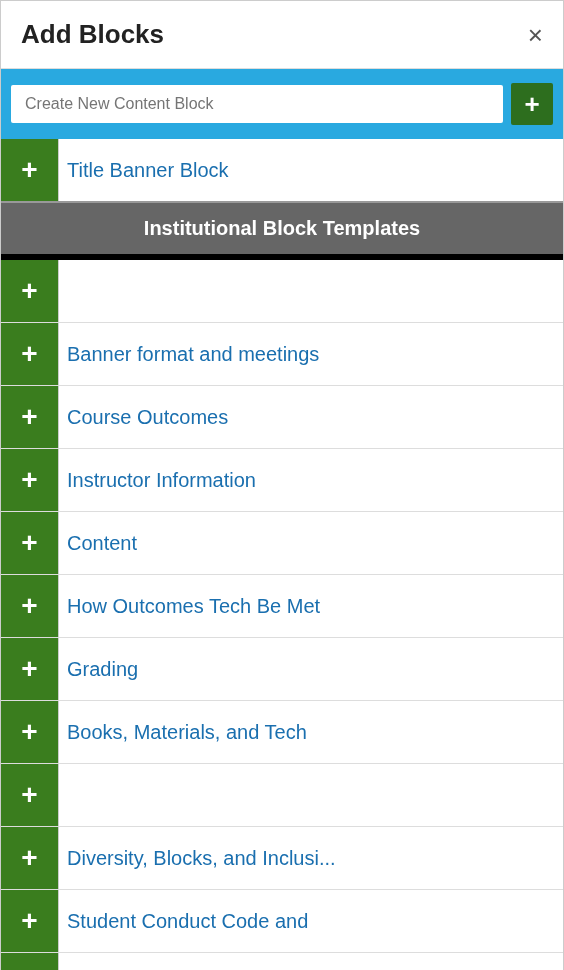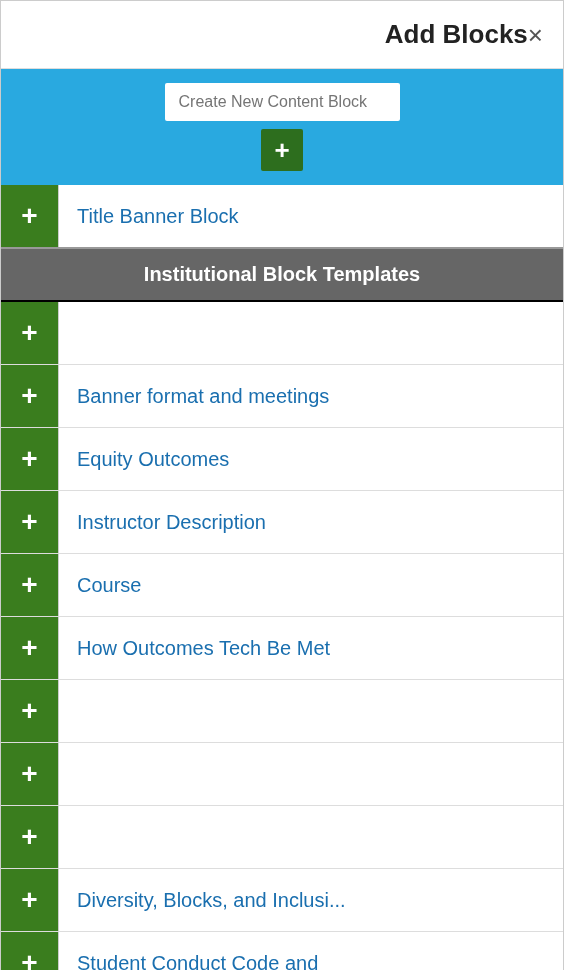--- a/index.html
+++ b/index.html
@@ -18,21 +18,21 @@
     .panel {
       width: 564px;
       background: #fff;
       border: 1px solid #ccc;
       overflow: hidden;
     }
 
     .panel-header {
       display: flex;
       align-items: center;
-      justify-content: flex-end;
+      justify-content: space-between;
       padding: 18px 20px;
       background: #fff;
       border-bottom: 1px solid #ddd;
     }
 
     .panel-title {
       font-size: 26px;
       font-weight: bold;
       color: #222;
     }
@@ -45,21 +45,20 @@
       border: none;
       line-height: 1;
     }
 
     .search-bar {
       background: #29a9e0;
       padding: 14px 10px;
       display: flex;
       align-items: center;
       gap: 8px;
-      flex-direction: column;
     }
 
     .search-input {
       flex: 1;
       padding: 10px 14px;
       font-size: 16px;
       border: none;
       outline: none;
       color: #888;
       border-radius: 2px;
@@ -98,37 +97,37 @@
       font-weight: bold;
       cursor: pointer;
       display: flex;
       align-items: center;
       justify-content: center;
       flex-shrink: 0;
       border-right: 1px solid #ccc;
     }
 
     .block-item .block-label {
-      padding: 10px 18px;
+      padding: 10px 8px;
       font-size: 20px;
       color: #1a6faf;
       text-decoration: none;
       cursor: pointer;
       flex: 1;
       line-height: 1.3;
     }
 
     .section-header {
       background: #666;
       color: #fff;
       font-size: 20px;
       font-weight: bold;
       text-align: center;
       padding: 14px 10px;
-      border-bottom: 2px solid #000000;
+      border-bottom: 6px solid #000000;
     }
 
     .title-banner-item {
       border-bottom: 2px solid #999;
     }
   </style>
 </head>
 <body>
 
 <div class="panel">
@@ -156,44 +155,46 @@
       <button class="add-btn">+</button>
     </div>
 
     <div class="block-item">
       <button class="add-btn">+</button>
       <span class="block-label">Banner format and meetings</span>
     </div>
 
     <div class="block-item">
       <button class="add-btn">+</button>
-      <span class="block-label">Equity Outcomes</span>
-    </div>
-
-    <div class="block-item">
-      <button class="add-btn">+</button>
-      <span class="block-label">Instructor Description</span>
-    </div>
-
-    <div class="block-item">
-      <button class="add-btn">+</button>
-      <span class="block-label">Course</span>
+      <span class="block-label">Course Outcomes</span>
+    </div>
+
+    <div class="block-item">
+      <button class="add-btn">+</button>
+      <span class="block-label">Instructor Information</span>
+    </div>
+
+    <div class="block-item">
+      <button class="add-btn">+</button>
+      <span class="block-label">Content</span>
     </div>
 
     <div class="block-item">
       <button class="add-btn">+</button>
       <span class="block-label">How Outcomes Tech Be Met</span>
     </div>
 
     <div class="block-item">
       <button class="add-btn">+</button>
-    </div>
-
-    <div class="block-item">
-      <button class="add-btn">+</button>
+      <span class="block-label">Grading</span>
+    </div>
+
+    <div class="block-item">
+      <button class="add-btn">+</button>
+      <span class="block-label">Books, Materials, and Tech</span>
     </div>
 
     <div class="block-item">
       <button class="add-btn">+</button>
     </div>
 
     <div class="block-item">
       <button class="add-btn">+</button>
       <span class="block-label">Diversity, Blocks, and Inclusi...</span>
     </div>

